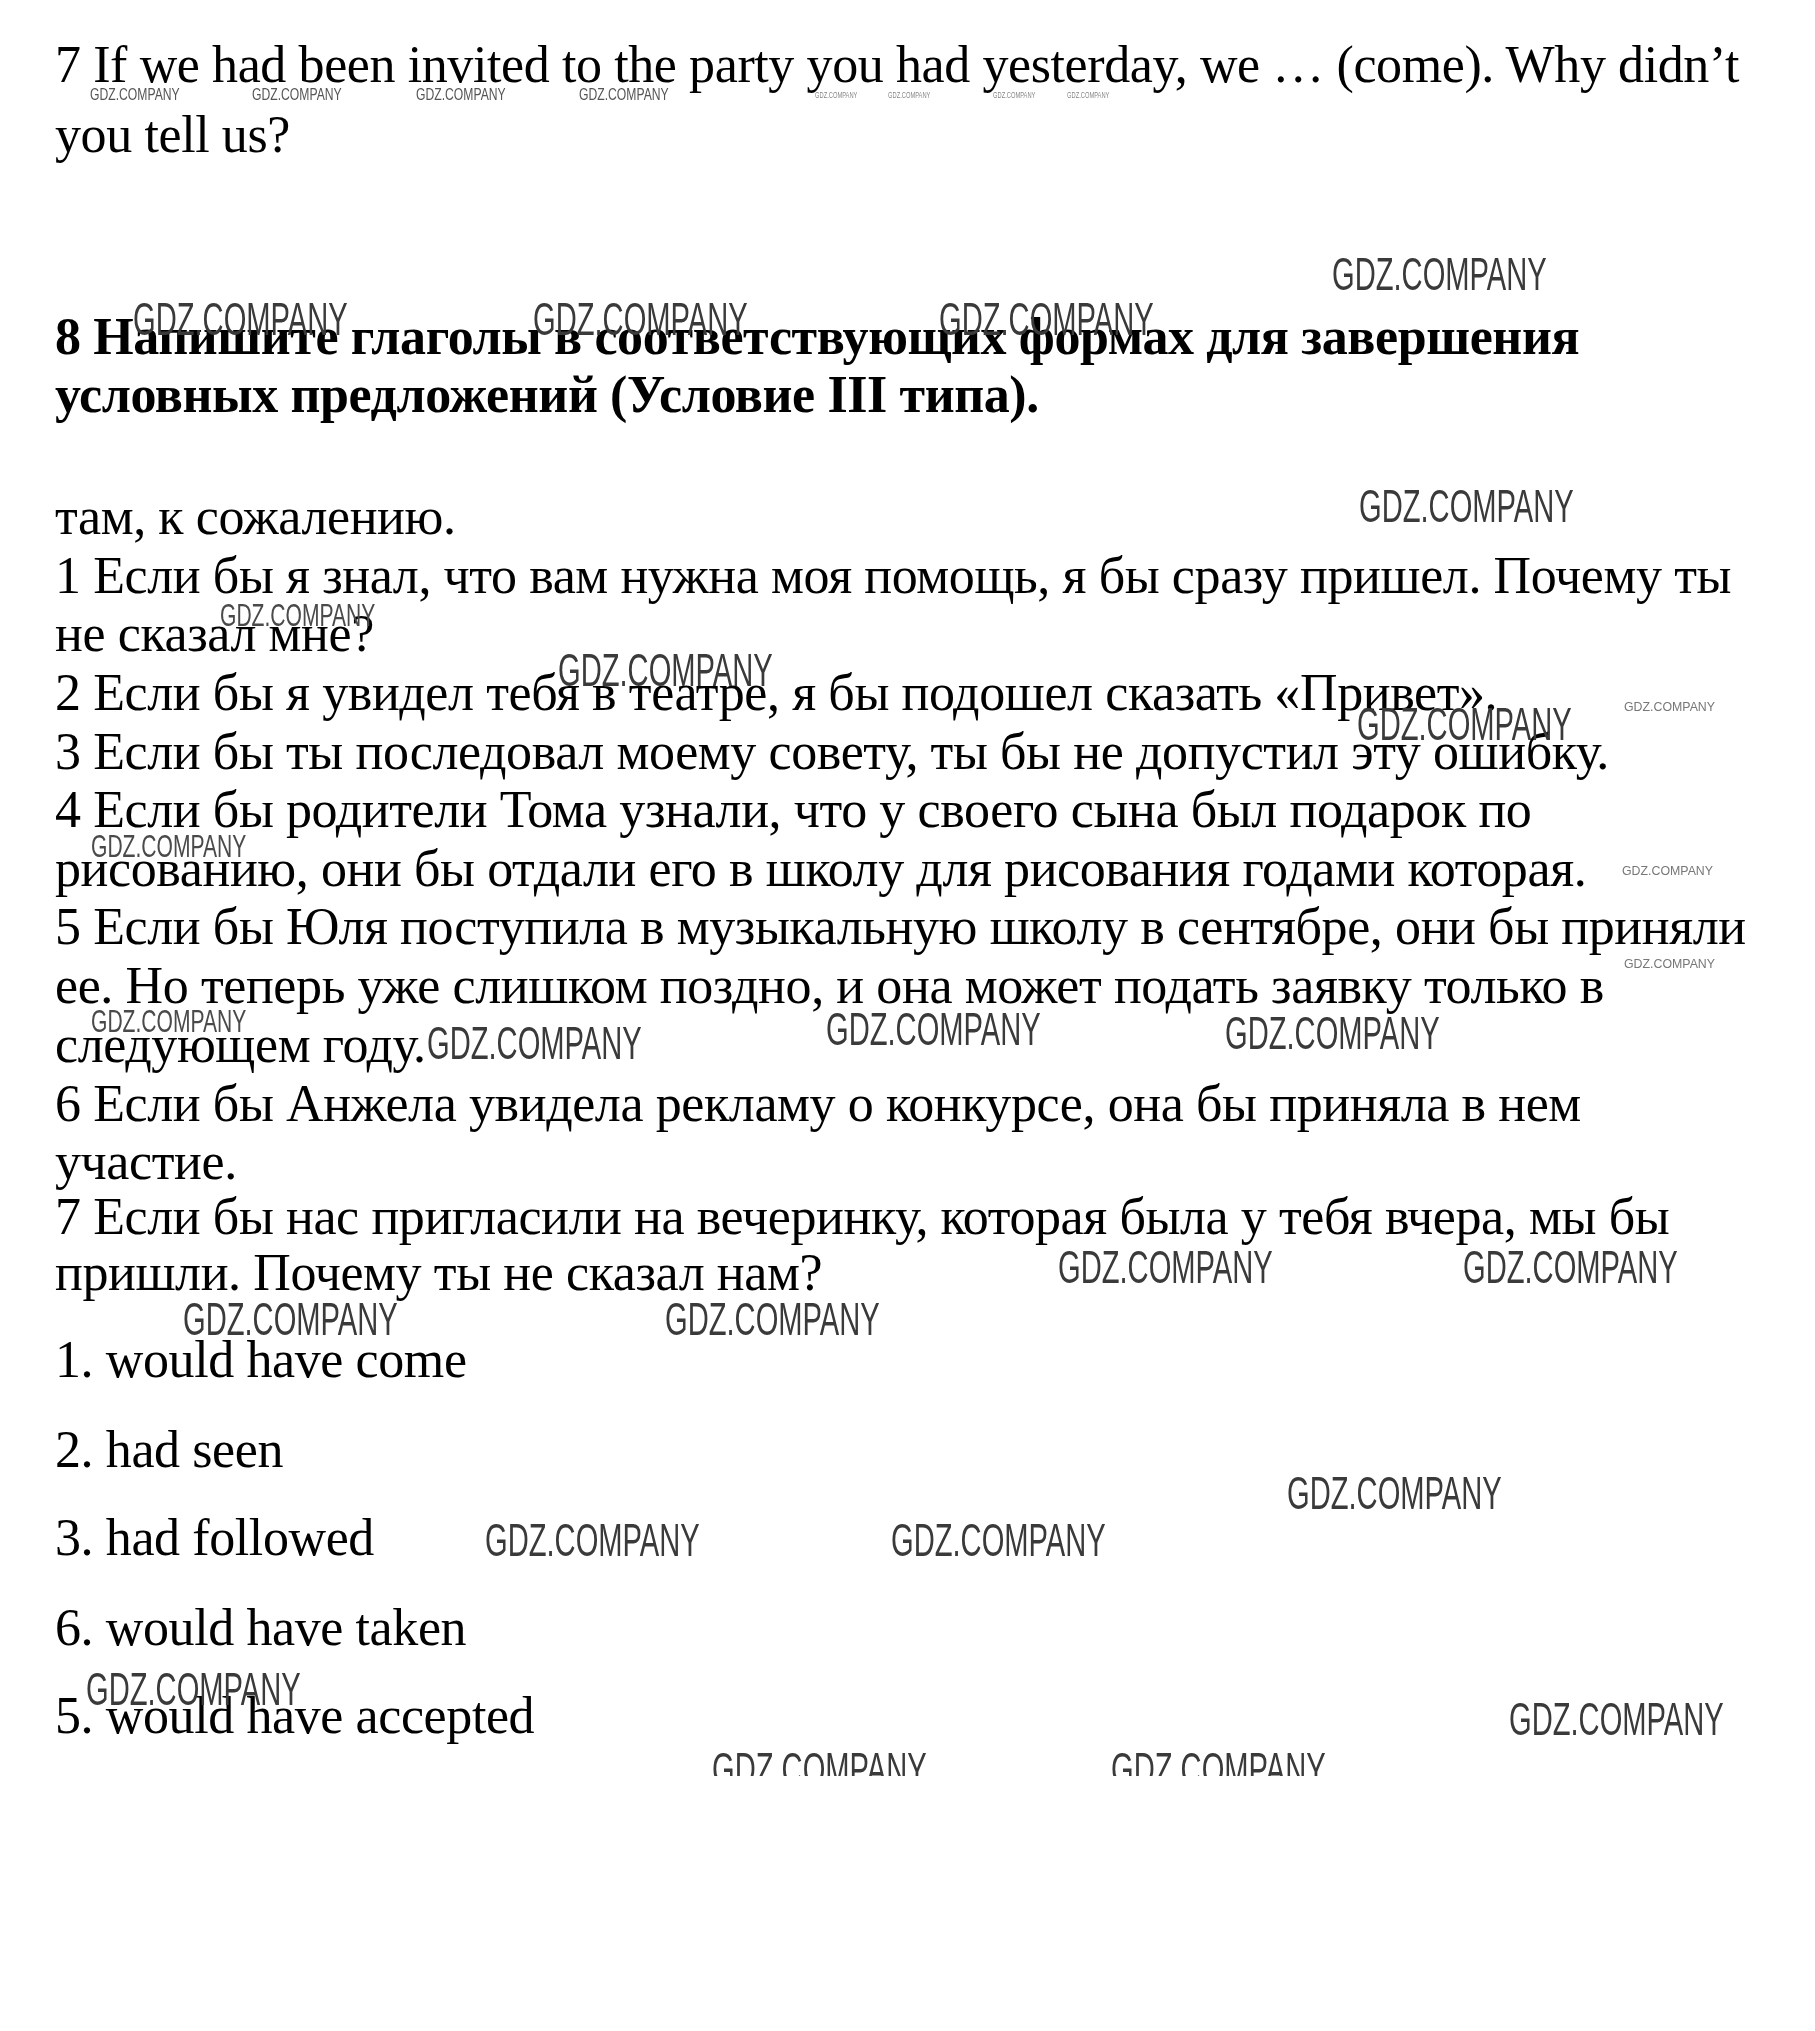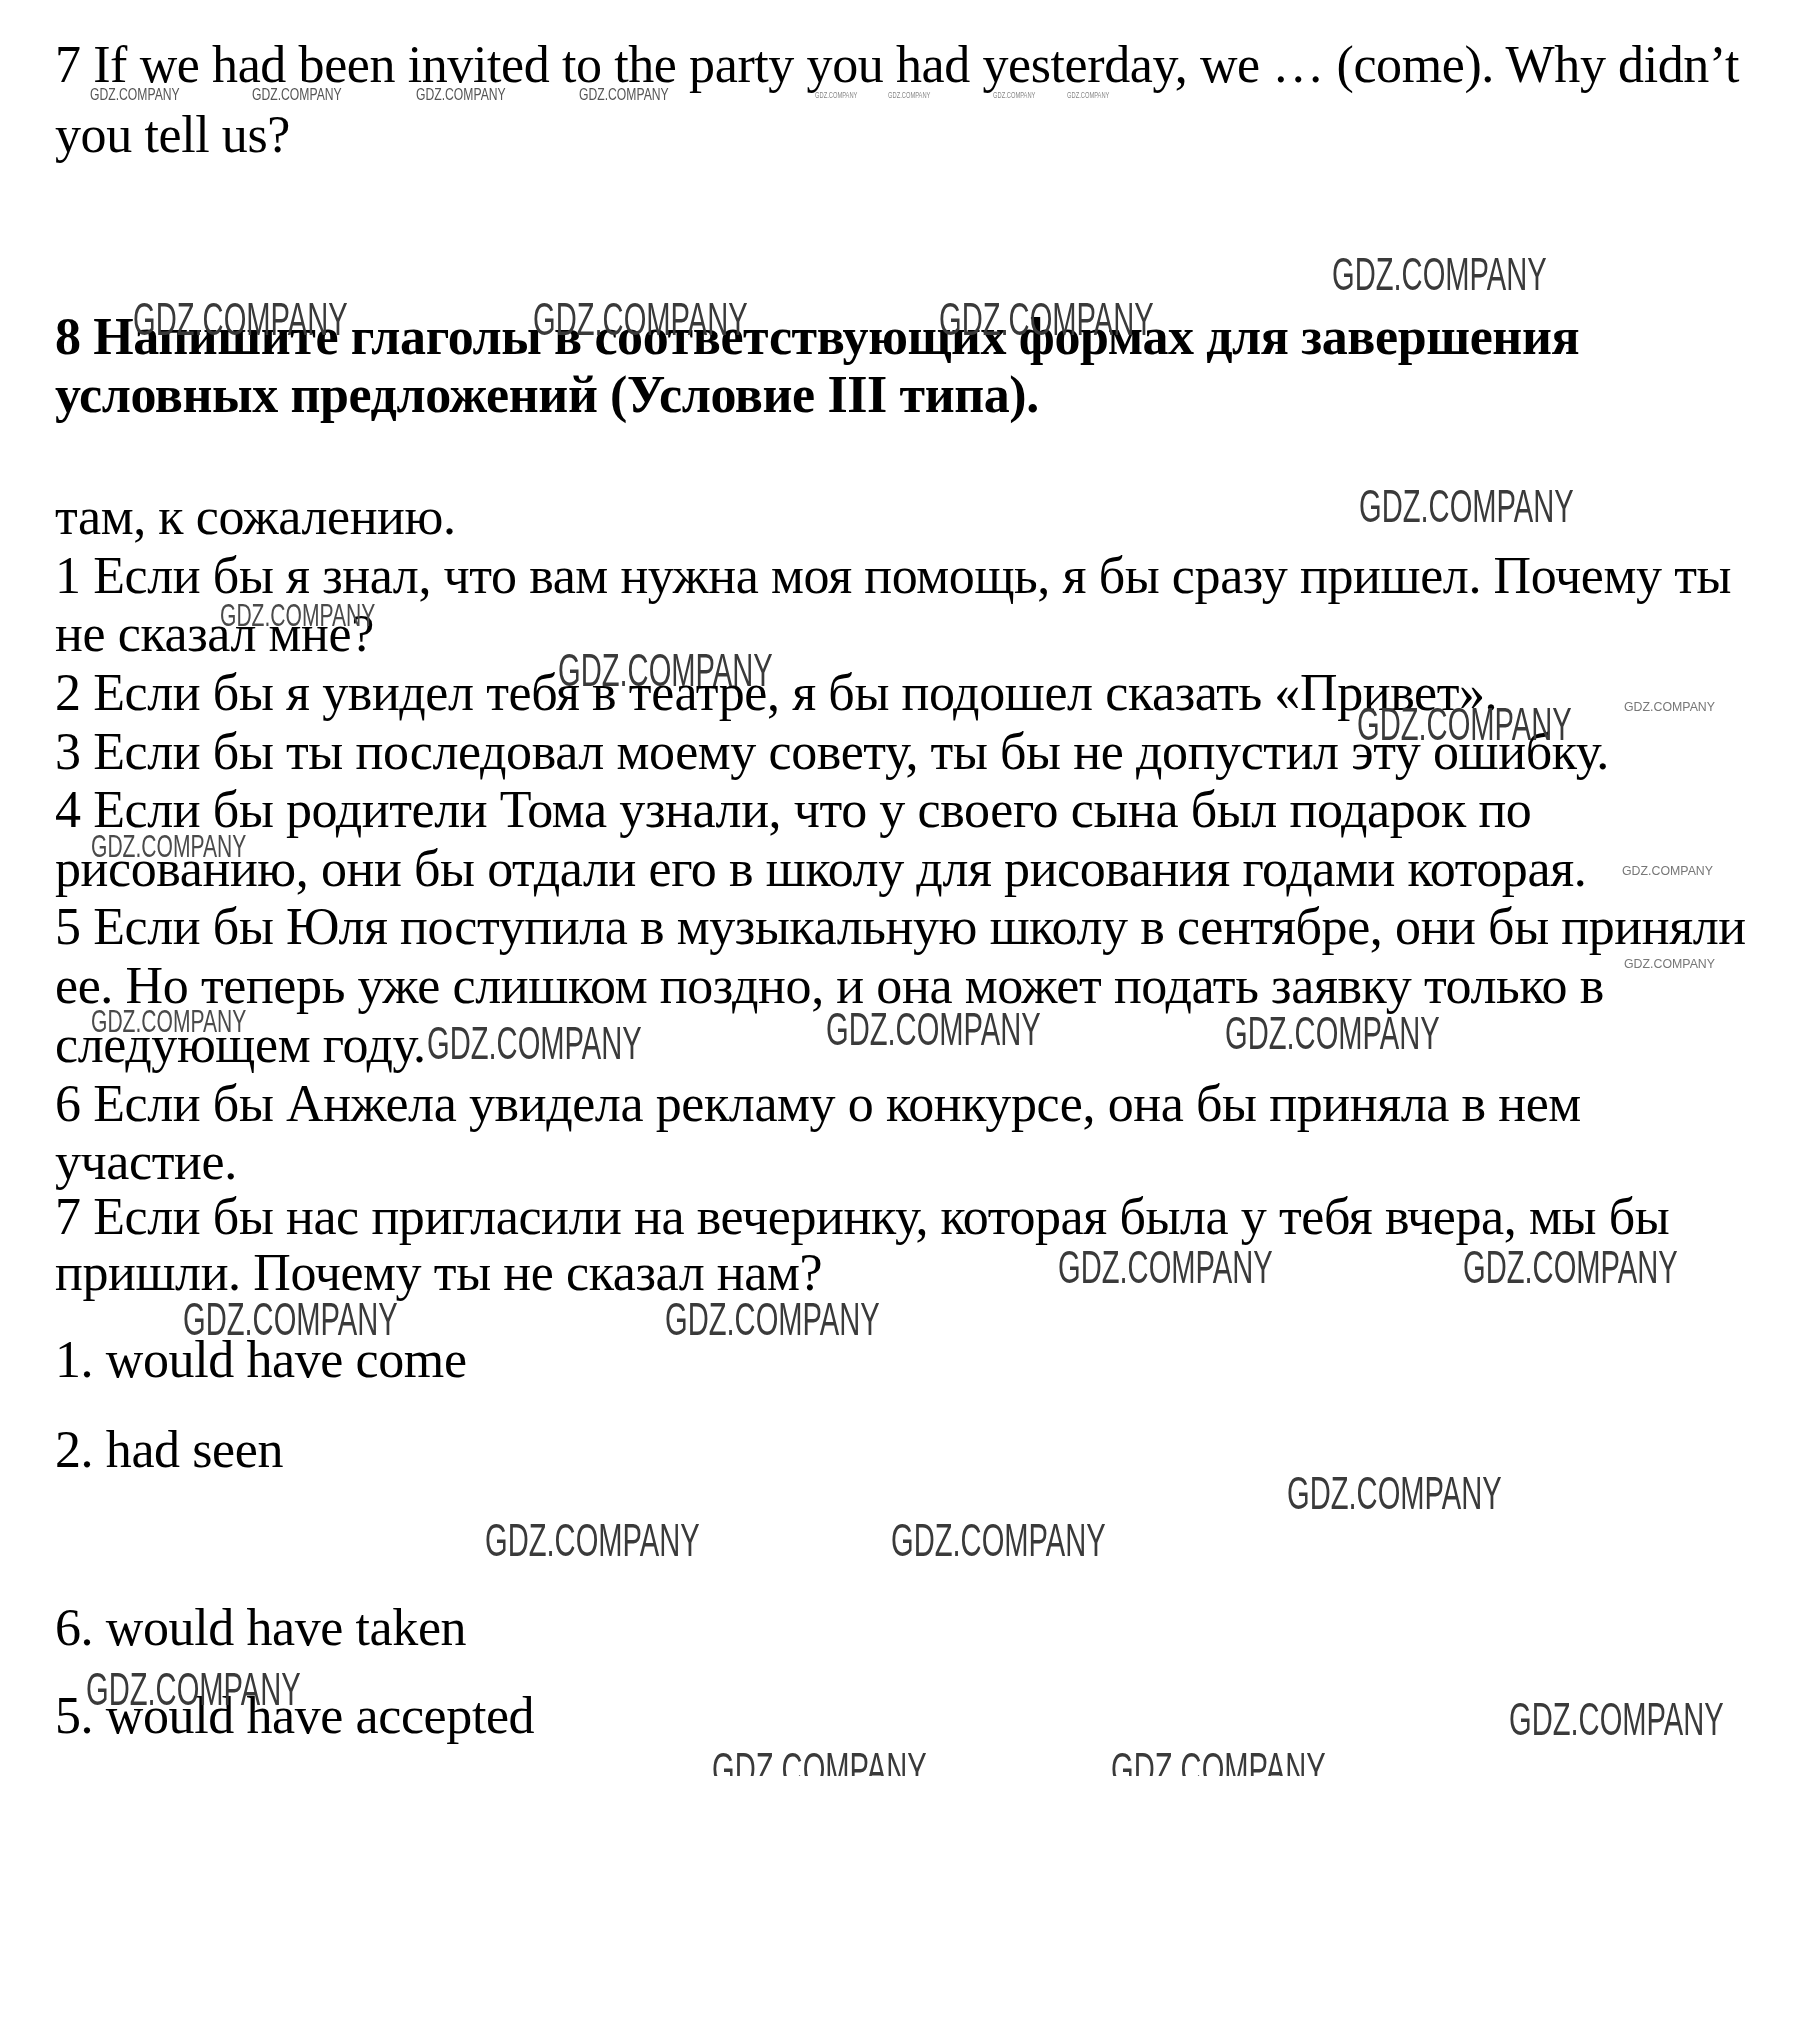--- a/index.html
+++ b/index.html
@@ -56,20 +56,21 @@
   <div class="tline" style="top:901px">5 Если бы Юля поступила в музыкальную школу в сентябре, они бы приняли</div>
   <div class="tline" style="top:960px">ее. Но теперь уже слишком поздно, и она может подать заявку только в</div>
   <div class="tline" style="top:1019px">следующем году.</div>
   <div class="tline" style="top:1078px">6 Если бы Анжела увидела рекламу о конкурсе, она бы приняла в нем</div>
   <div class="tline" style="top:1136px">участие.</div>
   <div class="tline" style="top:1191px">7 Если бы нас пригласили на вечеринку, которая была у тебя вчера, мы бы</div>
   <div class="tline" style="top:1247px">пришли. Почему ты не сказал нам?</div>
 
   <div class="tline" style="top:1334px">1. would have come</div>
   <div class="tline" style="top:1424px">2. had seen</div>
+  <div class="tline" style="top:1512px">3. had followed</div>
   <div class="tline" style="top:1602px">6. would have taken</div>
   <div class="tline" style="top:1690px">5. would have accepted</div>
   <div class="tline" style="top:1780px">6. had seen</div>
   <div class="tline" style="top:1868px">7. would have come</div>
 
   <span class="wm sma" style="left:90px;top:87px">GDZ.COMPANY</span>
   <span class="wm sma" style="left:252px;top:87px">GDZ.COMPANY</span>
   <span class="wm sma" style="left:416px;top:87px">GDZ.COMPANY</span>
   <span class="wm sma" style="left:579px;top:87px">GDZ.COMPANY</span>
   <span class="wm xxs" style="left:815px;top:90px">GDZ.COMPANY</span>

